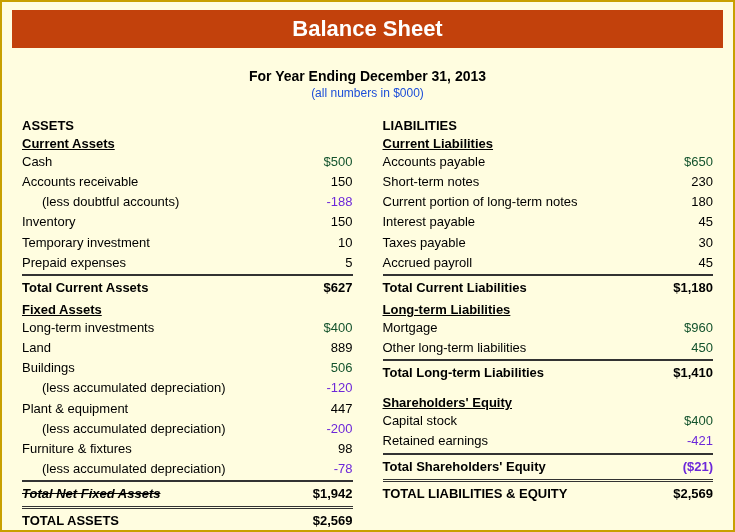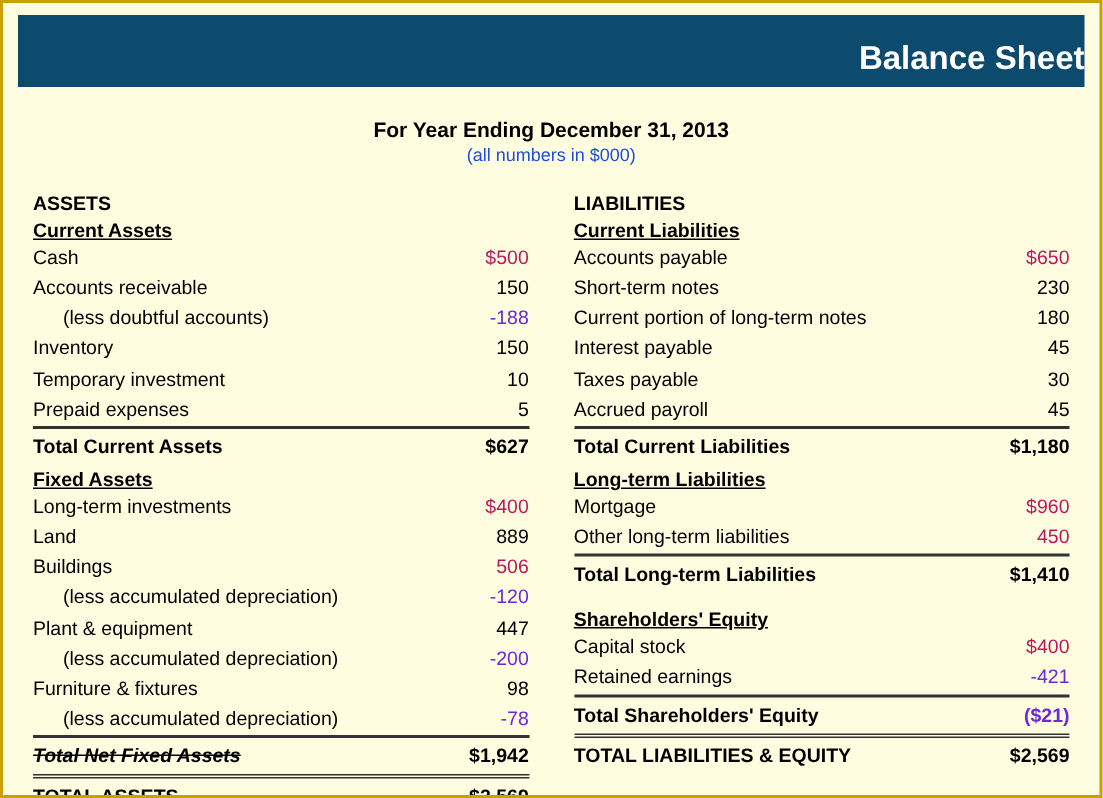--- a/index.html
+++ b/index.html
@@ -6,24 +6,24 @@
     body {
       width: 735px;
       height: 532px;
       background: #fffde0;
       font-family: Arial, sans-serif;
       font-size: 13px;
       border: 2px solid #c8a000;
       overflow: hidden;
     }
     .header-box {
-      background: #0c4a6e;
+      background: #c2410c;
       color: white;
-      text-align: right;
-      padding: 16px 0 6px 0;
+      text-align: center;
+      padding: 6px 0 6px 0;
       margin: 8px 10px 0 10px;
     }
     .header-title {
       font-size: 22px;
       font-weight: bold;
       color: white;
     }
     .subtitle {
       text-align: center;
       font-weight: bold;
@@ -58,21 +58,21 @@
       text-decoration: underline;
     }
     .row {
       display: flex;
       justify-content: center;
       align-items: baseline;
       line-height: 1.55;
     }
     .row-label { flex: 1; }
     .row-value { min-width: 60px; text-align: right; }
-    .blue { color: #be185d; }
+    .blue { color: #14532d; }
     .red { color: #6d28d9; }
     .total-row {
       display: flex;
       justify-content: space-between;
       align-items: center;
       font-weight: bold;
       border-top: 2px solid #333;
       margin-top: 1px;
       padding-top: 1px;
       line-height: 1.7;

